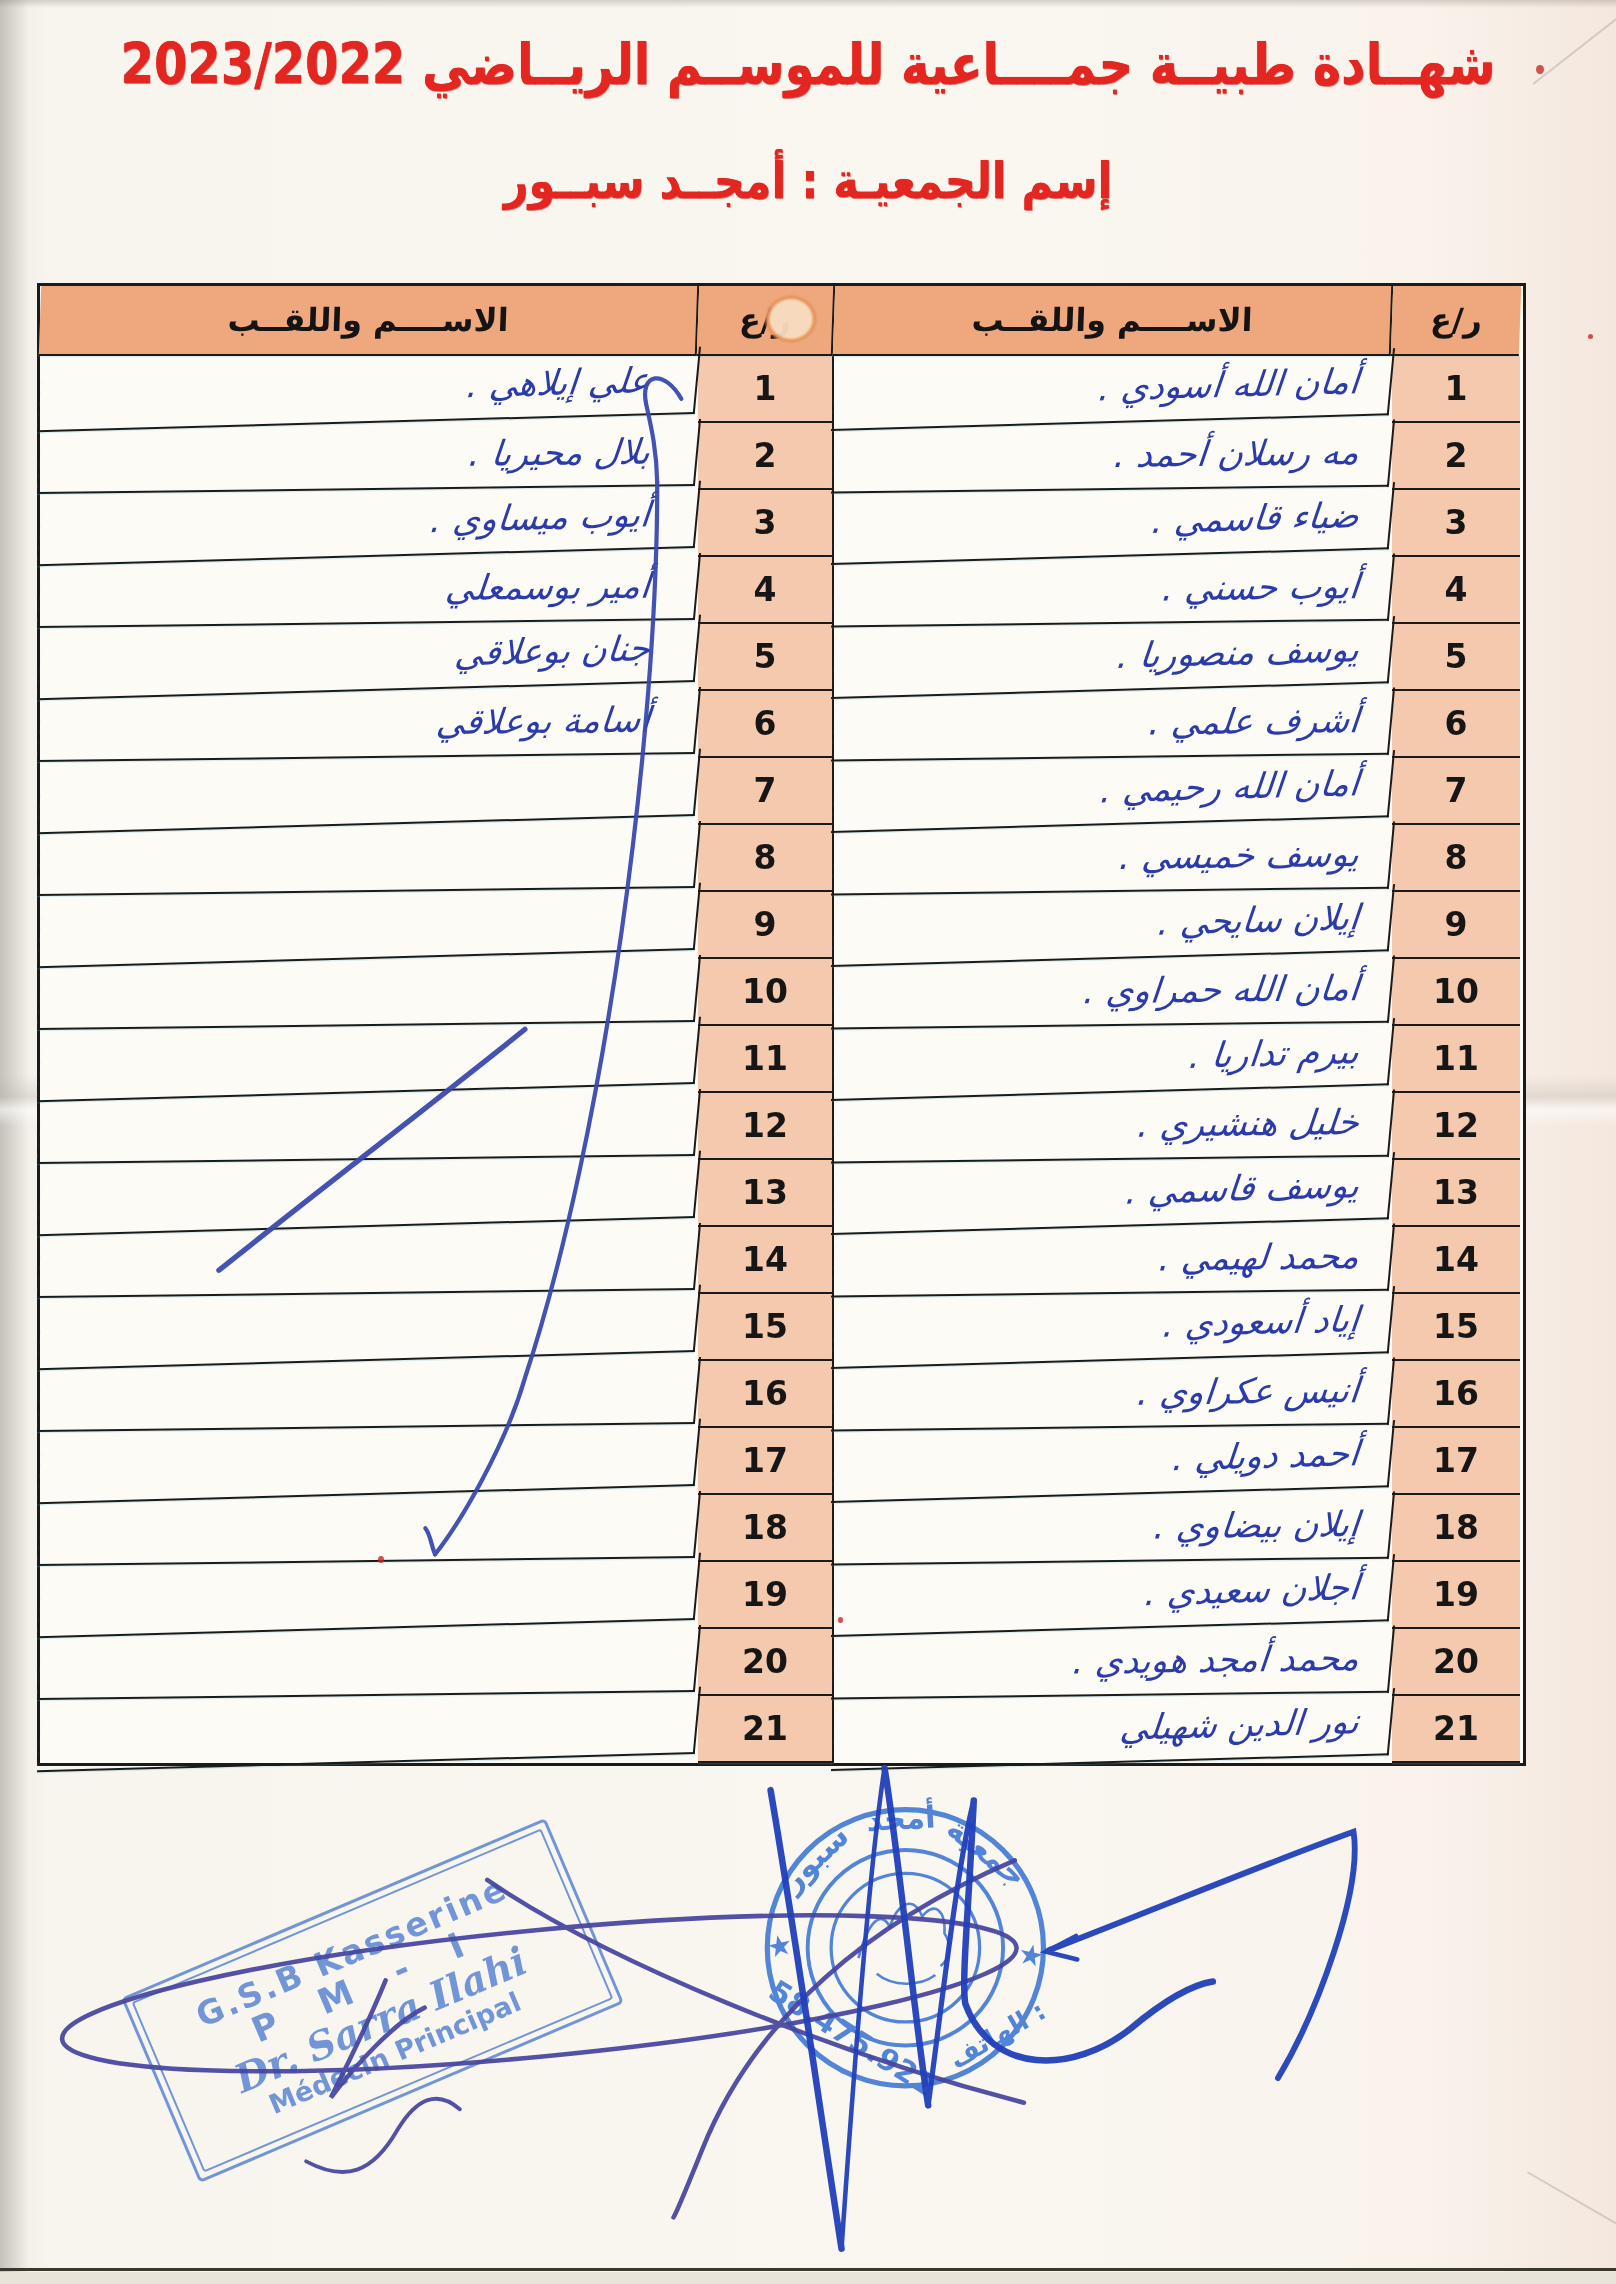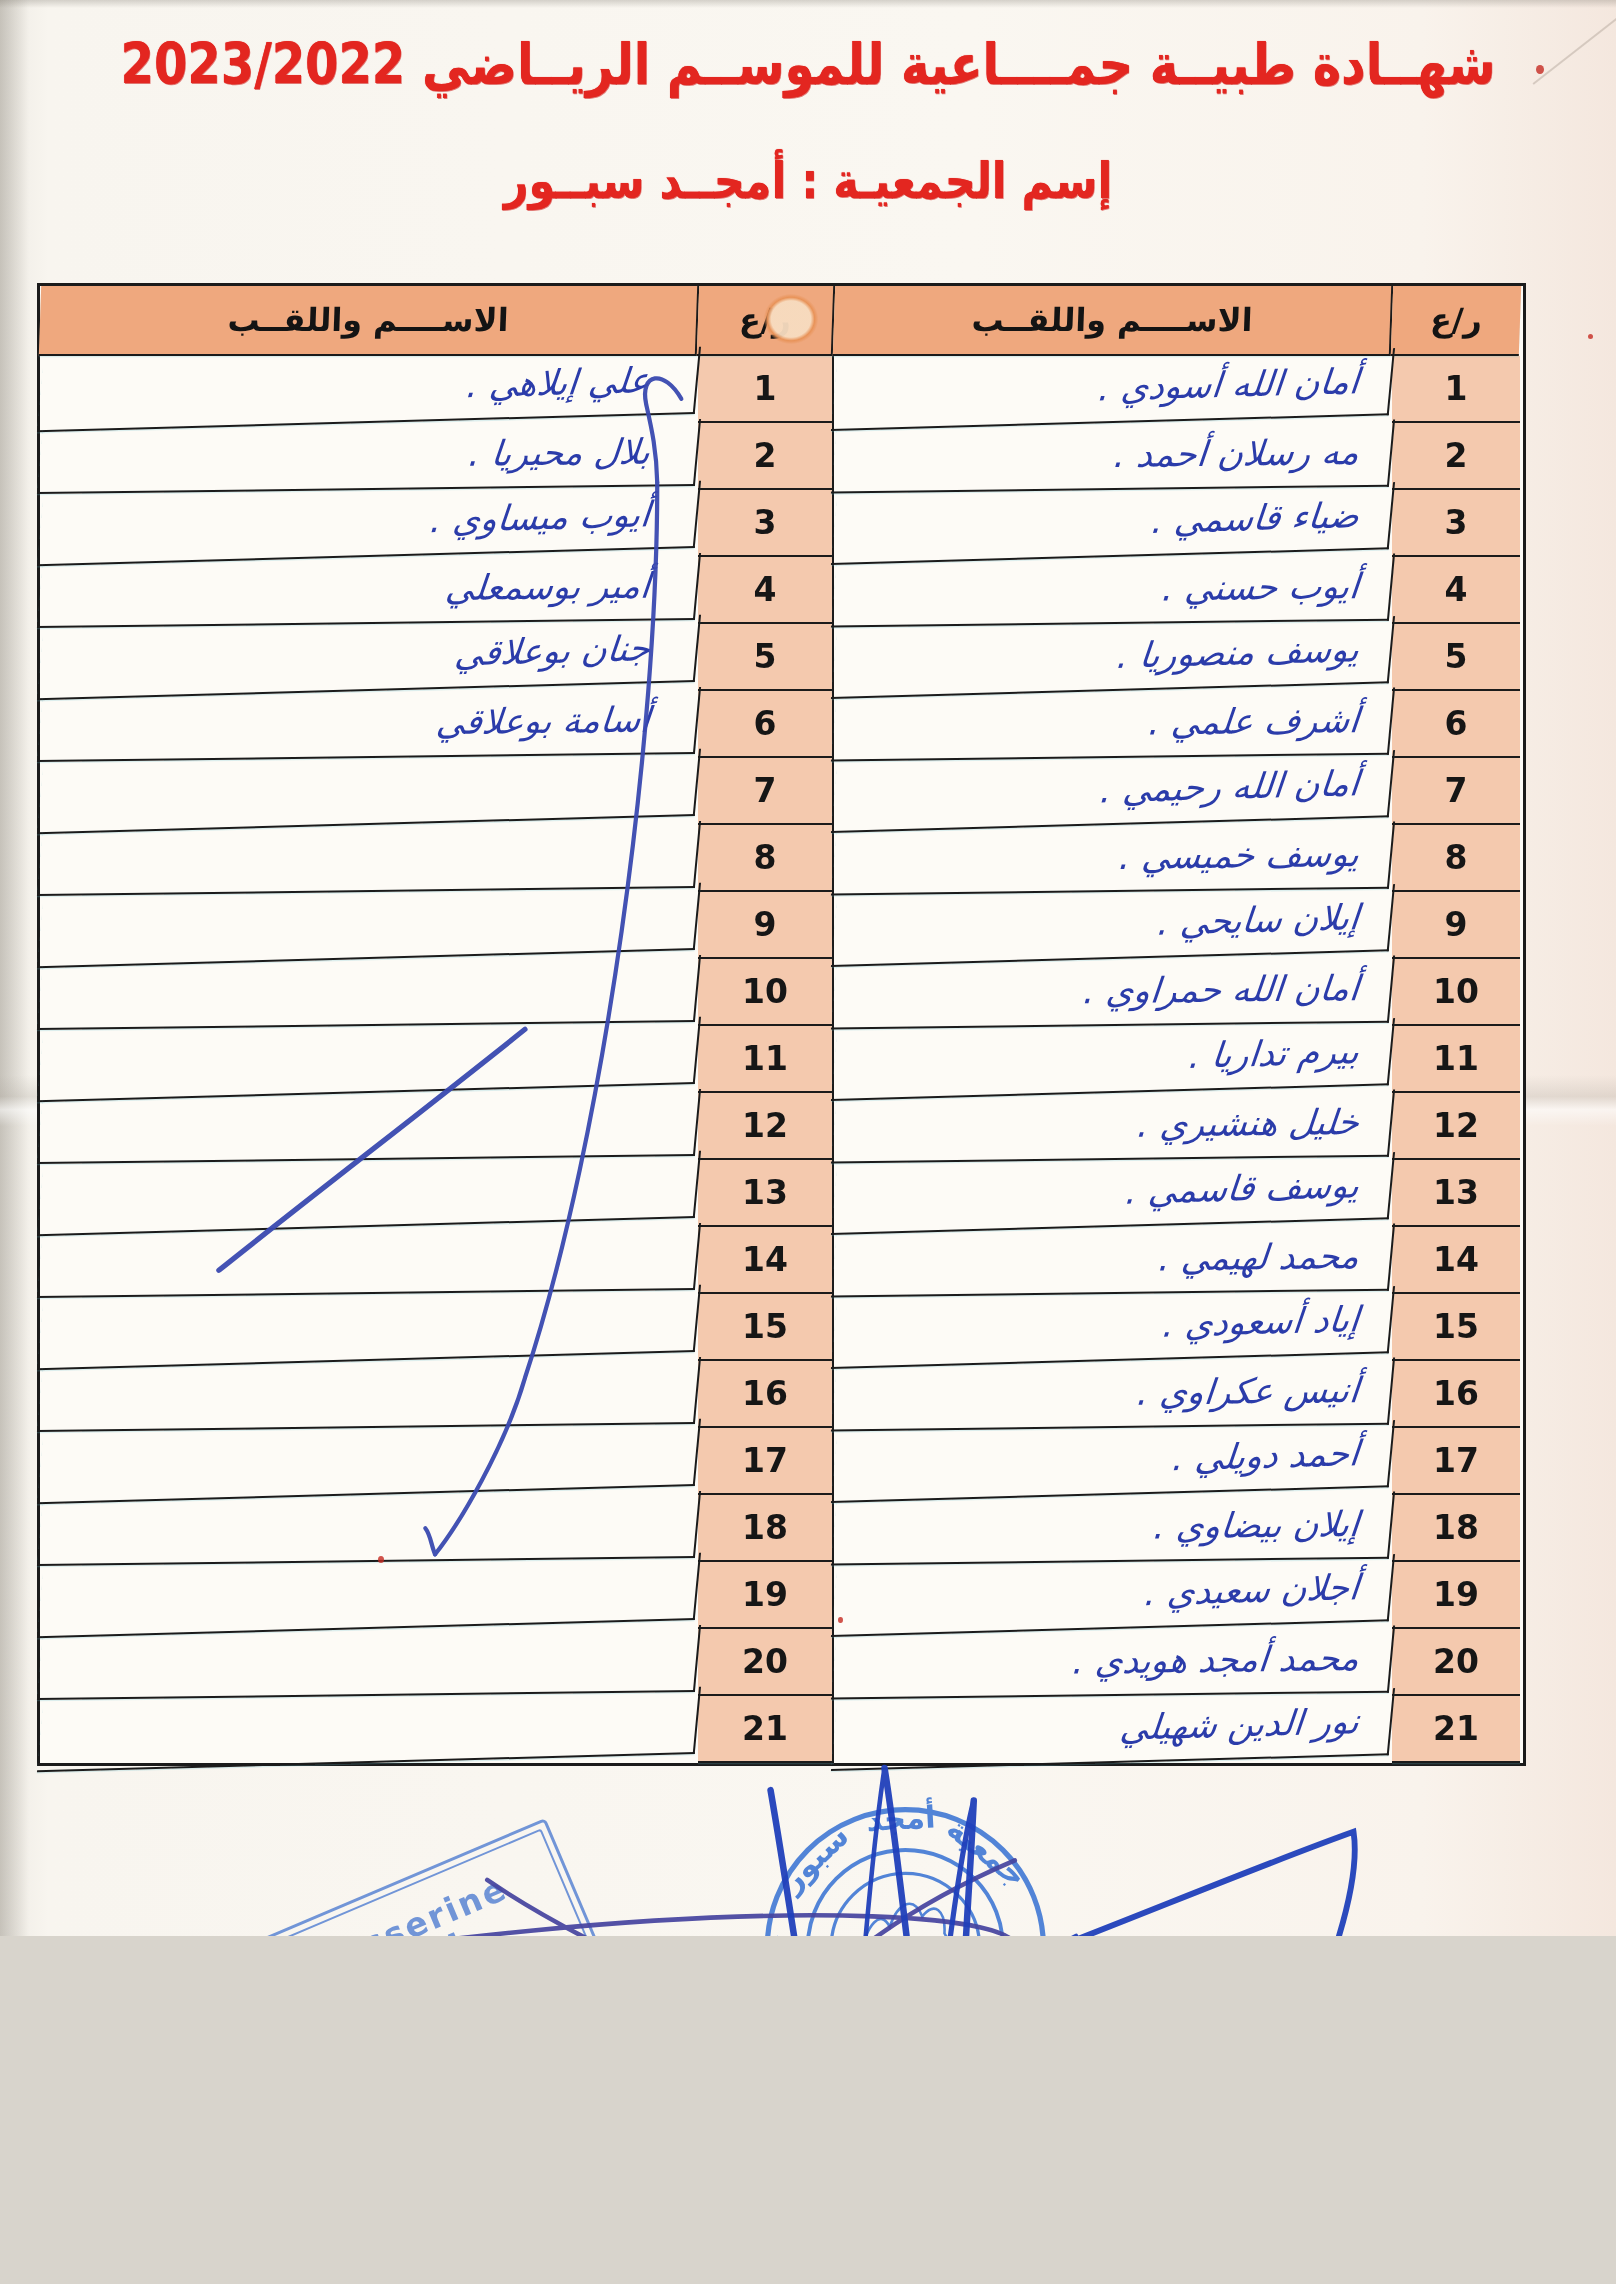--- a/index.html
+++ b/index.html
@@ -1,17 +1,17 @@
 <!DOCTYPE html>
 <html lang="ar" style="font-size:10.4px"><head>
 <meta charset="utf-8">
 <style>
   html,body{margin:0;padding:0;background:#d8d4cc;}
   .page{
-    position:relative; width:1616px; height:1936px; overflow:hidden;
+    position:relative; width:1616px; height:2284px; overflow:hidden;
     font-family:"DejaVu Sans",sans-serif;
     background:linear-gradient(90deg,#eeebe4 0%,#f8f5ef 3%,#faf7f1 60%,#f9f3ec 88%,#f4e7de 100%);
   }
   .edge-left{position:absolute;left:0;top:0;width:29px;height:100%;
     background:linear-gradient(90deg,rgba(105,99,89,.30),rgba(105,99,89,0));}
   .edge-top{position:absolute;left:0;top:0;width:100%;height:7.8px;
     background:linear-gradient(rgba(115,110,100,.28),rgba(115,110,100,0));}
   .corner-crease{position:absolute;width:143px;height:2px;background:rgba(175,162,150,.45);}
   .corner-crease.tr{left:1518px;top:39px;transform:rotate(-38deg);}
   .corner-crease.br{left:1518px;top:2207px;transform:rotate(30deg);}

